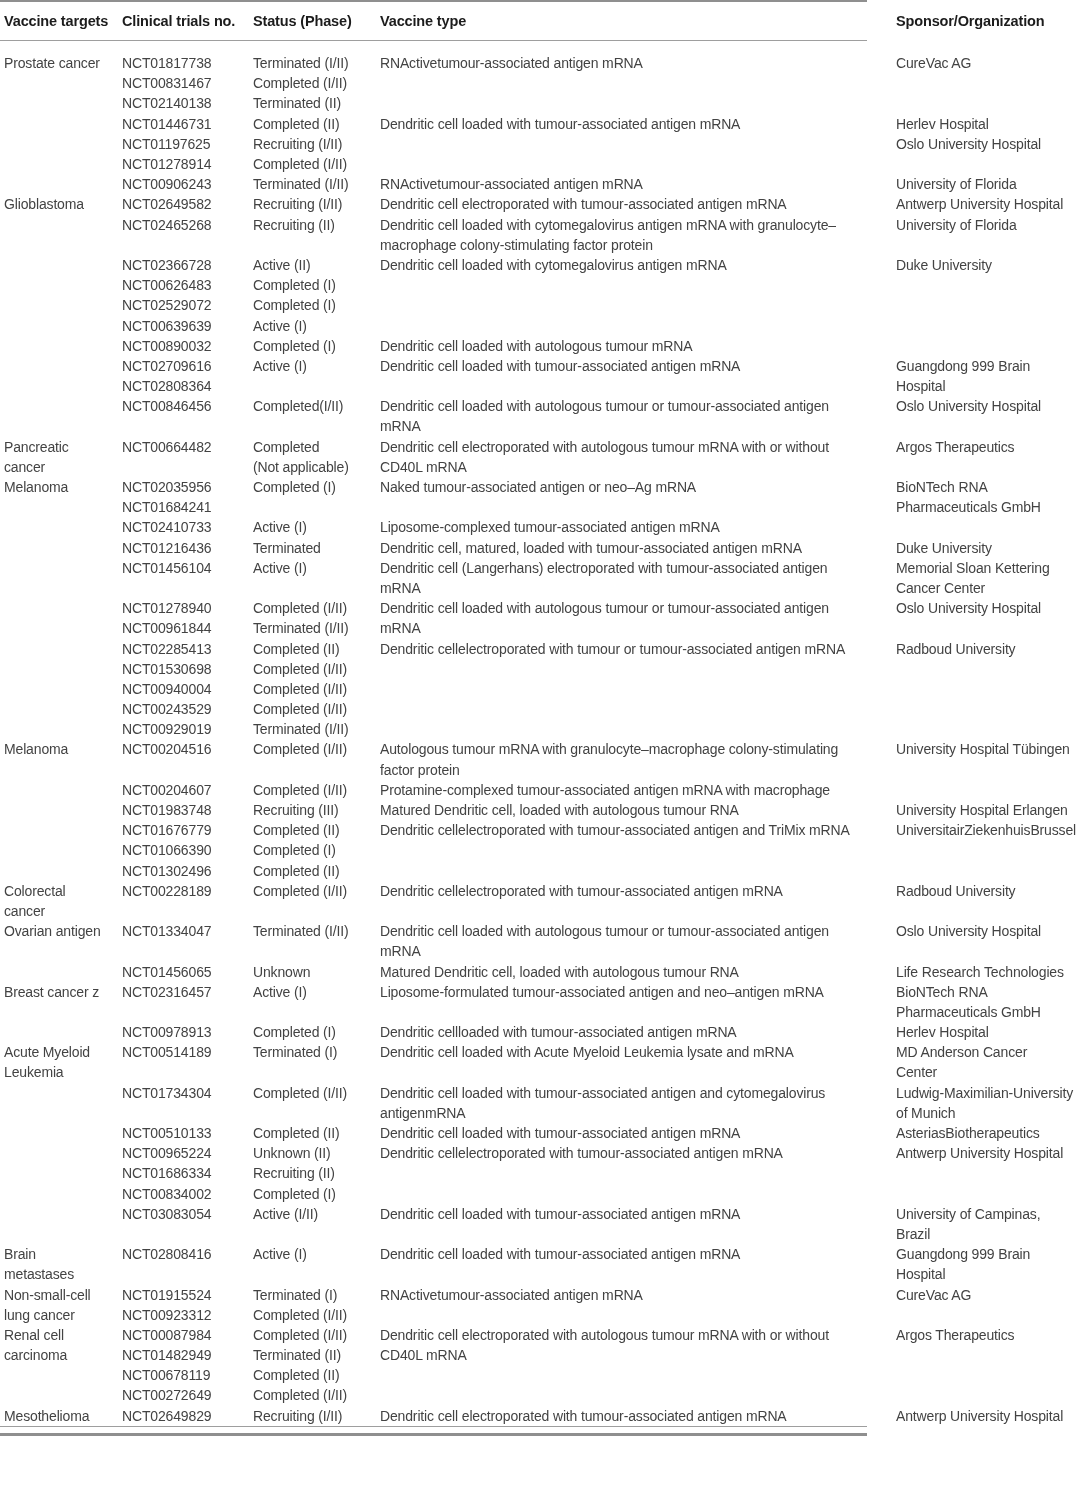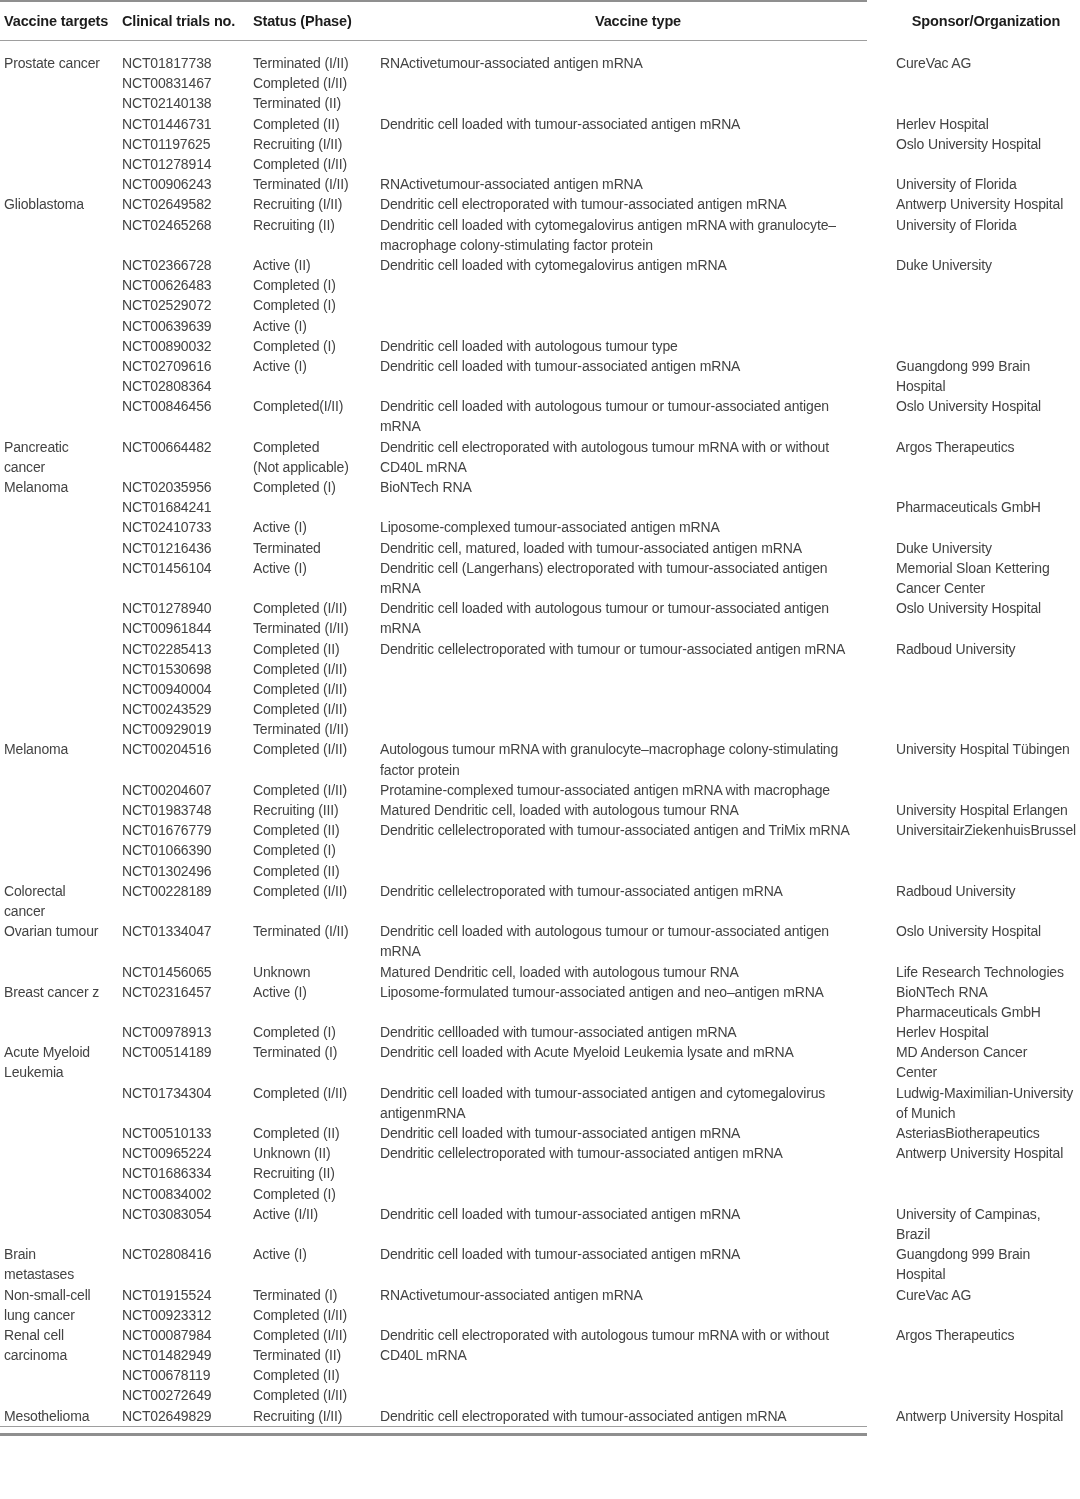--- a/index.html
+++ b/index.html
@@ -28,21 +28,21 @@
   .tcell, .hcell {
     flex: none; white-space: nowrap; overflow: visible;
     font-size: 14px; letter-spacing: -0.15px;
   }
   .hcell { font-size: 14.5px; }
   .c0 { width: 118px; padding-left: 4px; }
   .c1 { width: 131px; }
   .c2 { width: 127px; }
   .c3 { width: 516px; }
   .c4 { width: 180px; }
-  .hcell.c3, .hcell.c4 { text-align: center; }
+  .hcell.c3, .hcell.c4 { text-align: left; }
 </style>
 </head>
 <body>
 
 <div class="table-wrap">
   <div class="rule-top"></div>
 
   <div class="thead">
     <div class="hcell c0">Vaccine targets</div>
     <div class="hcell c1">Clinical trials no.</div>
@@ -147,21 +147,21 @@
         <div class="tcell c0"></div>
         <div class="tcell c1">NCT00639639</div>
         <div class="tcell c2">Active (I)</div>
         <div class="tcell c3"></div>
         <div class="tcell c4"></div>
       </div>
       <div class="trow">
         <div class="tcell c0"></div>
         <div class="tcell c1">NCT00890032</div>
         <div class="tcell c2">Completed (I)</div>
-        <div class="tcell c3">Dendritic cell loaded with autologous tumour type</div>
+        <div class="tcell c3">Dendritic cell loaded with autologous tumour mRNA</div>
         <div class="tcell c4"></div>
       </div>
       <div class="trow">
         <div class="tcell c0"></div>
         <div class="tcell c1">NCT02709616</div>
         <div class="tcell c2">Active (I)</div>
         <div class="tcell c3">Dendritic cell loaded with tumour-associated antigen mRNA</div>
         <div class="tcell c4">Guangdong 999 Brain</div>
       </div>
       <div class="trow">
@@ -196,20 +196,21 @@
         <div class="tcell c0">cancer</div>
         <div class="tcell c1"></div>
         <div class="tcell c2">(Not applicable)</div>
         <div class="tcell c3">CD40L mRNA</div>
         <div class="tcell c4"></div>
       </div>
       <div class="trow">
         <div class="tcell c0">Melanoma</div>
         <div class="tcell c1">NCT02035956</div>
         <div class="tcell c2">Completed (I)</div>
+        <div class="tcell c3">Naked tumour-associated antigen or neo–Ag mRNA</div>
         <div class="tcell c4">BioNTech RNA</div>
       </div>
       <div class="trow">
         <div class="tcell c0"></div>
         <div class="tcell c1">NCT01684241</div>
         <div class="tcell c2"></div>
         <div class="tcell c3"></div>
         <div class="tcell c4">Pharmaceuticals GmbH</div>
       </div>
       <div class="trow">
@@ -346,21 +347,21 @@
         <div class="tcell c4">Radboud University</div>
       </div>
       <div class="trow">
         <div class="tcell c0">cancer</div>
         <div class="tcell c1"></div>
         <div class="tcell c2"></div>
         <div class="tcell c3"></div>
         <div class="tcell c4"></div>
       </div>
       <div class="trow">
-        <div class="tcell c0">Ovarian tumour</div>
+        <div class="tcell c0">Ovarian antigen</div>
         <div class="tcell c1">NCT01334047</div>
         <div class="tcell c2">Terminated (I/II)</div>
         <div class="tcell c3">Dendritic cell loaded with autologous tumour or tumour-associated antigen</div>
         <div class="tcell c4">Oslo University Hospital</div>
       </div>
       <div class="trow">
         <div class="tcell c0"></div>
         <div class="tcell c1"></div>
         <div class="tcell c2"></div>
         <div class="tcell c3">mRNA</div>

